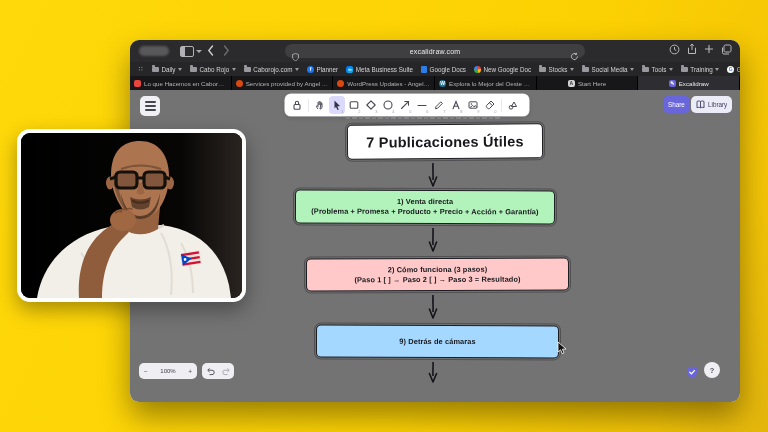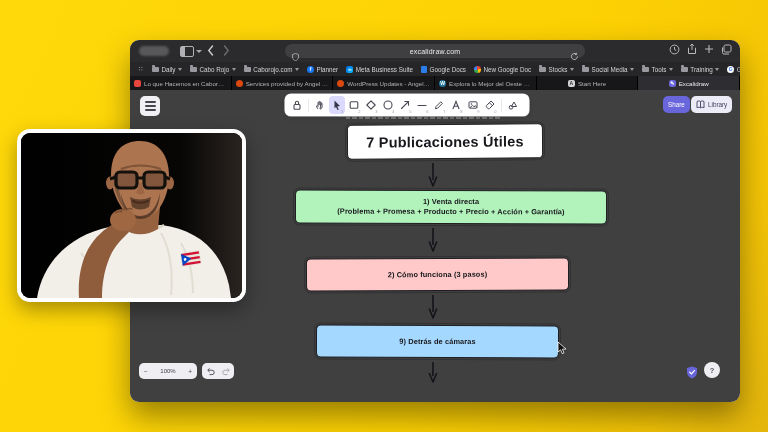--- a/index.html
+++ b/index.html
@@ -45,21 +45,21 @@
   .fav.goog{background:#fff;color:#4285f4;border-radius:50%}
   
   .tabsbar{height:14px;background:#0a0a0b;display:flex}
   .tab{flex:1;min-width:0;display:flex;align-items:center;justify-content:center;gap:3px;
        font-size:6.2px;color:#b4b4b7;background:#17171a;border-right:1px solid #000;padding:0 4px}
   .tab .lbl{overflow:hidden;text-overflow:ellipsis;white-space:nowrap}
   .tab.active{background:#2e2e32;color:#e9e9eb}
   .tfav{width:7px;height:7px;border-radius:2px;flex:none;display:flex;align-items:center;justify-content:center;
         font-size:5px;font-weight:bold;color:#fff;line-height:1}
   
-  .canvas{position:relative;height:312px;background:#404040}
+  .canvas{position:relative;height:312px;background:#737373}
   .menu-btn{position:absolute;left:10px;top:6px;width:20px;height:20px;border-radius:5px;background:#f1f0f4;
             display:flex;flex-direction:column;justify-content:center;gap:2.5px;padding:0 4.5px;box-sizing:border-box}
   .menu-btn i{height:1.4px;background:#46464f;border-radius:1px}
   .island{position:absolute;left:155px;top:4px;width:244px;height:22px;background:#fff;border-radius:6px;
           box-shadow:0 0 0 .6px #e6e6ee,0 2px 5px rgba(0,0,0,.14);display:flex;align-items:center;
           gap:1px;padding:0 4px;box-sizing:border-box}
   .tool{position:relative;width:16px;height:18px;border-radius:4px;display:flex;align-items:center;justify-content:center}
   .tool.sel{background:#dcdafc}
   .tool .sc{position:absolute;right:1.5px;bottom:.5px;font-style:normal;font-size:4px;color:#9d9dae}
   .tdiv{width:1px;height:13px;background:#e8e8ef;margin:0 2px}
@@ -69,21 +69,21 @@
                color:#3f3d5c;font-size:6.3px;display:flex;align-items:center;gap:3px}
   
   .sketch{position:absolute;border:1.7px solid #1d1d22;border-radius:5px;outline:1px solid rgba(29,29,34,.4);
           outline-offset:1.2px;box-sizing:border-box;display:flex;flex-direction:column;align-items:center;
           justify-content:center;text-align:center;color:#17171c;font-weight:bold}
   .caption-blur{position:absolute;left:216px;top:26px;width:156px;height:3px;opacity:.55;
       background:repeating-linear-gradient(90deg,#8f8f8f 0 4px,transparent 4px 6px,#9a9a9a 6px 11px,transparent 11px 13px)}
   .fc-title{left:217px;top:34px;width:196px;height:35px;background:#fff;font-size:14.5px;letter-spacing:.2px;
             transform:rotate(-.4deg)}
   .step{font-size:7.4px;line-height:1.3;letter-spacing:.1px}
-  .step-1{left:165px;top:100px;width:312px;height:34px;background:#b2f2bb;transform:rotate(.2deg)}
+  .step-1{left:165px;top:100px;width:260px;height:34px;background:#b2f2bb;transform:rotate(.2deg)}
   .step-2{left:176px;top:168px;width:263px;height:33px;background:#ffc9c9;transform:rotate(-.25deg)}
   .step-3{left:186px;top:235px;width:243px;height:33px;background:#a5d8ff;transform:rotate(.2deg)}
   .l2{display:flex;align-items:center;gap:1px;justify-content:center}
   .fc-arrow{position:absolute;left:297px}
   
   .zoom-pill{position:absolute;left:9px;top:273px;width:58px;height:16px;border-radius:5px;background:#efeef2;
              display:flex;align-items:center;justify-content:space-between;padding:0 5px;box-sizing:border-box;
              font-size:6.5px;color:#4b4b55}
   .zoom-pill .lvl{font-size:6px;color:#3d3d46}
   .undo-pill{position:absolute;left:72px;top:273px;width:32px;height:16px;border-radius:5px;background:#efeef2;
@@ -360,20 +360,21 @@
       <div>(Problema + Promesa + Producto + Precio + Acción + Garantía)</div>
     </div>
 
     <svg class="fc-arrow" style="top:137px" width="12" height="26">
         <path d="M6 1 C6.4 7 5.6 11 6 18" stroke="#14141a" stroke-width="1.6" fill="none"></path>
         <path d="M2.2 14.5 L6 24 L9.8 14.5" fill="none" stroke="#14141a" stroke-width="1.6" stroke-linejoin="round"></path>
       </svg>
 
     <div class="sketch step step-2">
       <div>2) Cómo funciona (3 pasos)</div>
+      <div>(Paso 1 [ ] → Paso 2 [ ] → Paso 3 = Resultado)</div>
     </div>
 
     <svg class="fc-arrow" style="top:204px" width="12" height="26">
         <path d="M6 1 C5.6 7 6.4 11 6 18" stroke="#14141a" stroke-width="1.6" fill="none"></path>
         <path d="M2.2 14.5 L6 24 L9.8 14.5" fill="none" stroke="#14141a" stroke-width="1.6" stroke-linejoin="round"></path>
       </svg>
 
     <div class="sketch step step-3">
       <div>9) Detrás de cámaras</div>
     </div>

